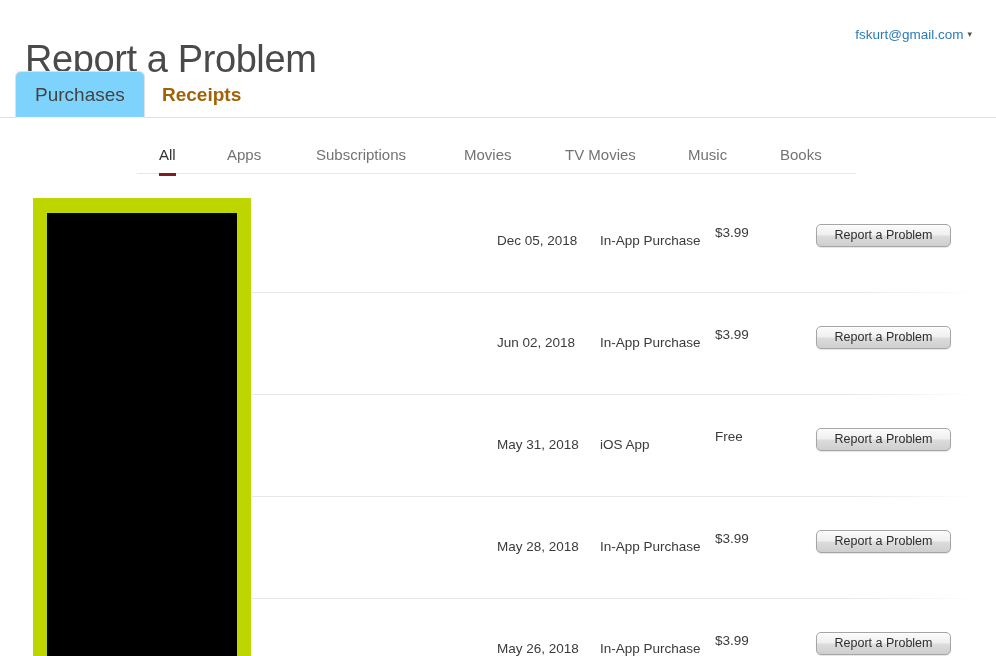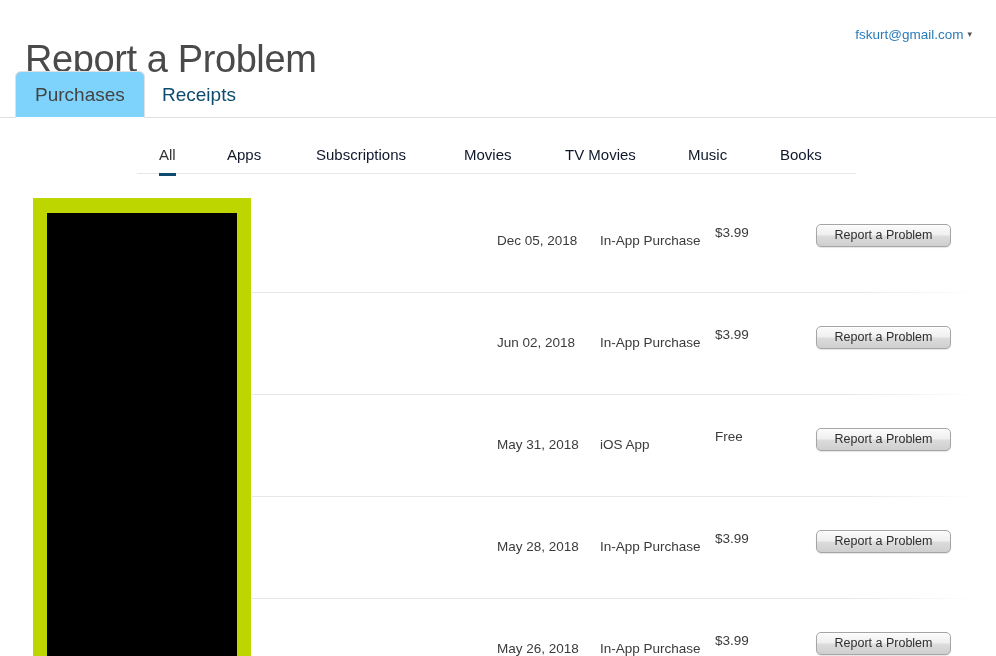--- a/index.html
+++ b/index.html
@@ -101,46 +101,47 @@
     left: 15px;
     color: #444;
     background: #7dd3fc;
     border: 1px solid #e0e0e0;
     border-bottom: 1px solid #fff;
     border-top-left-radius: 6px;
     border-top-right-radius: 6px;
   }
   .tab.inactive {
     left: 142px;
-    color: #0c4a6e;
+    color: #a16207;
     border: 1px solid transparent;
+    font-weight: bold;
   }
 
   
   .catnav {
     position: absolute;
     left: 137px;
     top: 140px;
     width: 719px;
     height: 33px;
     border-bottom: 1px solid #e8e8e8;
   }
   .cat {
     position: absolute;
     top: 0;
     font-size: 15px;
     line-height: 30px;
-    color: #0f172a;
+    color: #737373;
     white-space: nowrap;
     cursor: pointer;
     padding-bottom: 3px;
   }
   .cat.active {
     color: #333;
-    border-bottom: 3px solid #0c4a6e;
+    border-bottom: 3px solid #7f1d1d;
   }
 
   
   .rows {
     position: absolute;
     left: 0;
     top: 190px;
     width: 996px;
   }
   .row {

